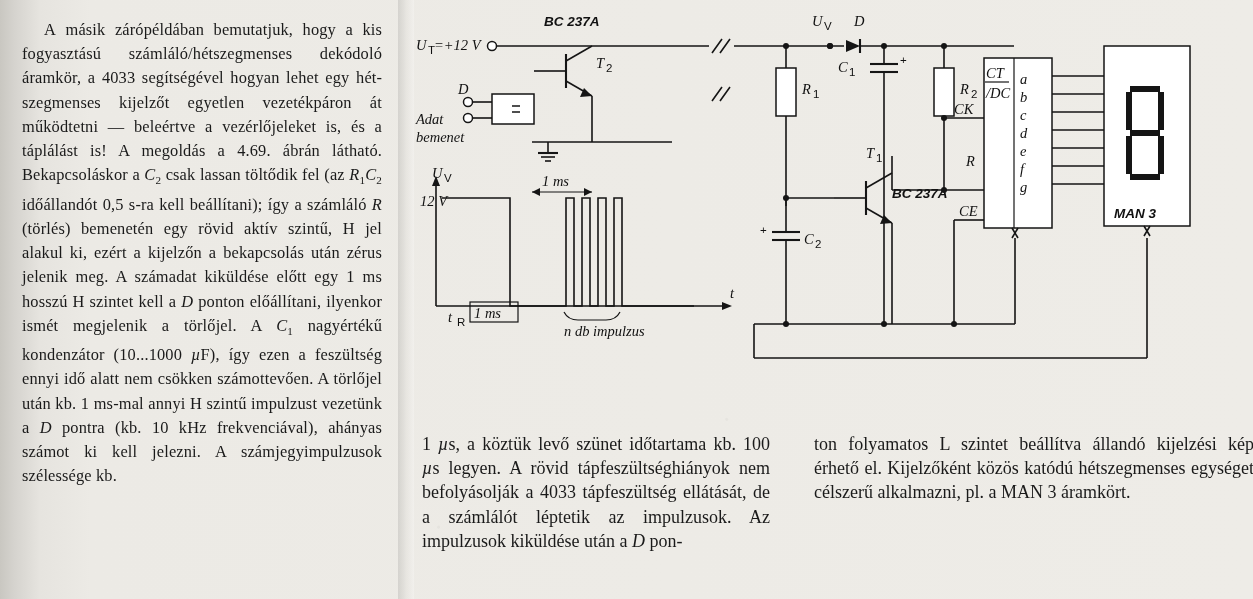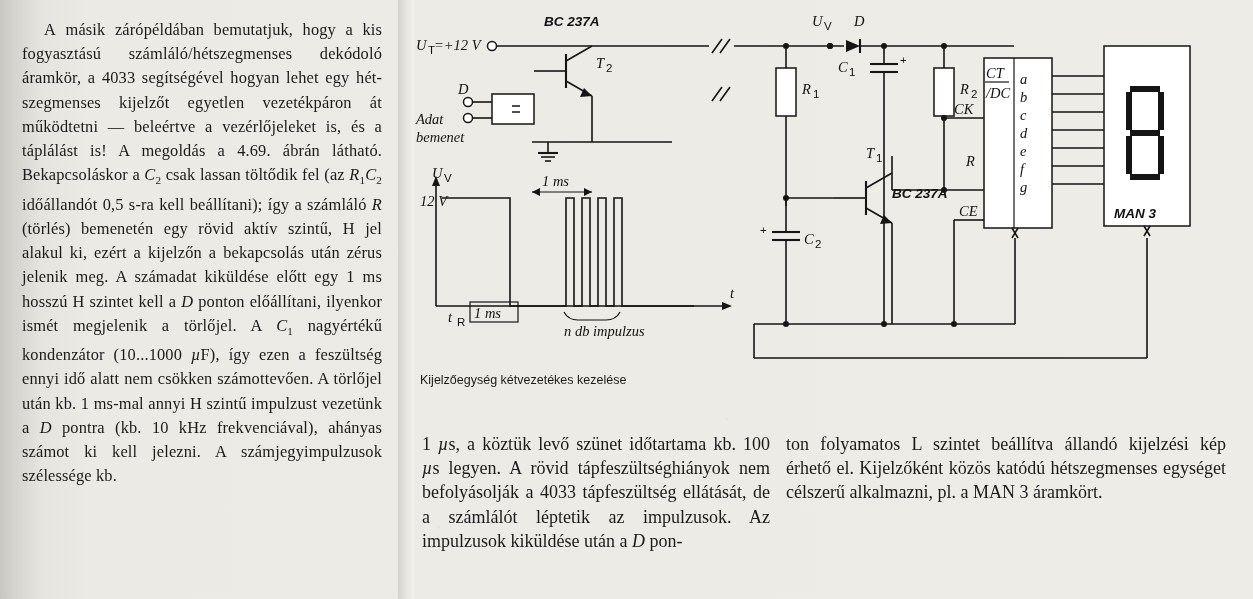--- a/index.html
+++ b/index.html
@@ -49,21 +49,21 @@
     font-family:"Liberation Sans", sans-serif;
     font-size:12.5px;line-height:16px;
   }
   .figcap .b{font-weight:bold;}
   
   .botcol{
     position:absolute;top:432px;
     font-size:18px;line-height:24.2px;text-align:justify;
   }
   .botcol.c1{left:422px;width:348px;}
-  .botcol.c2{left:786px;width:440px;}
+  .botcol.c2{left:814px;width:440px;}
   .botcol p{margin:0;}
   
   svg{display:block;}
   .ln{stroke:#151515;stroke-width:1.6;fill:none;}
   .ln2{stroke:#151515;stroke-width:2.1;fill:none;}
   .thin{stroke:#151515;stroke-width:1.2;fill:none;}
   .lbli{font-family:"Liberation Serif", serif;font-style:italic;font-size:14.5px;fill:#111;}
   .lblb{font-family:"Liberation Sans", sans-serif;font-style:italic;font-weight:bold;font-size:13.5px;fill:#111;}
   .lblsm{font-family:"Liberation Sans", sans-serif;font-size:11.5px;fill:#111;}
   .dot{fill:#151515;}
@@ -260,21 +260,20 @@
       <text class="lbli" x="60" y="312">1 ms</text>
 
       <path class="thin" d="M150 306 q4 8 14 8 h28 q10 0 14 -8"></path>
       <text class="lbli" x="150" y="330">n db impulzus</text>
 
       <circle class="dot" cx="416" cy="40" r="3"></circle>
     </svg>
   </div>
 
   <div class="figcap">
-    <div>Kijelzőegység kétvezetékes kezelése</div>
   </div>
 
   <div class="botcol c1">
     <p>
       1 <span class="it">µ</span>s, a köztük levő szünet időtartama kb. 100 <span class="it">µ</span>s legyen. A rövid tápfeszültséghiányok nem befolyásolják a 4033 tápfeszültség ellátását, de a számlálót léptetik az impulzusok. Az impulzusok kiküldése után a <span class="it">D</span> pon-
     </p>
   </div>
   <div class="botcol c2">
     <p>ton folyamatos L szintet beállítva állandó kijelzési kép érhető el. Kijelzőként közös katódú hétszegmenses egységet célszerű alkalmazni, pl. a MAN 3 áramkört.</p>
   </div>

